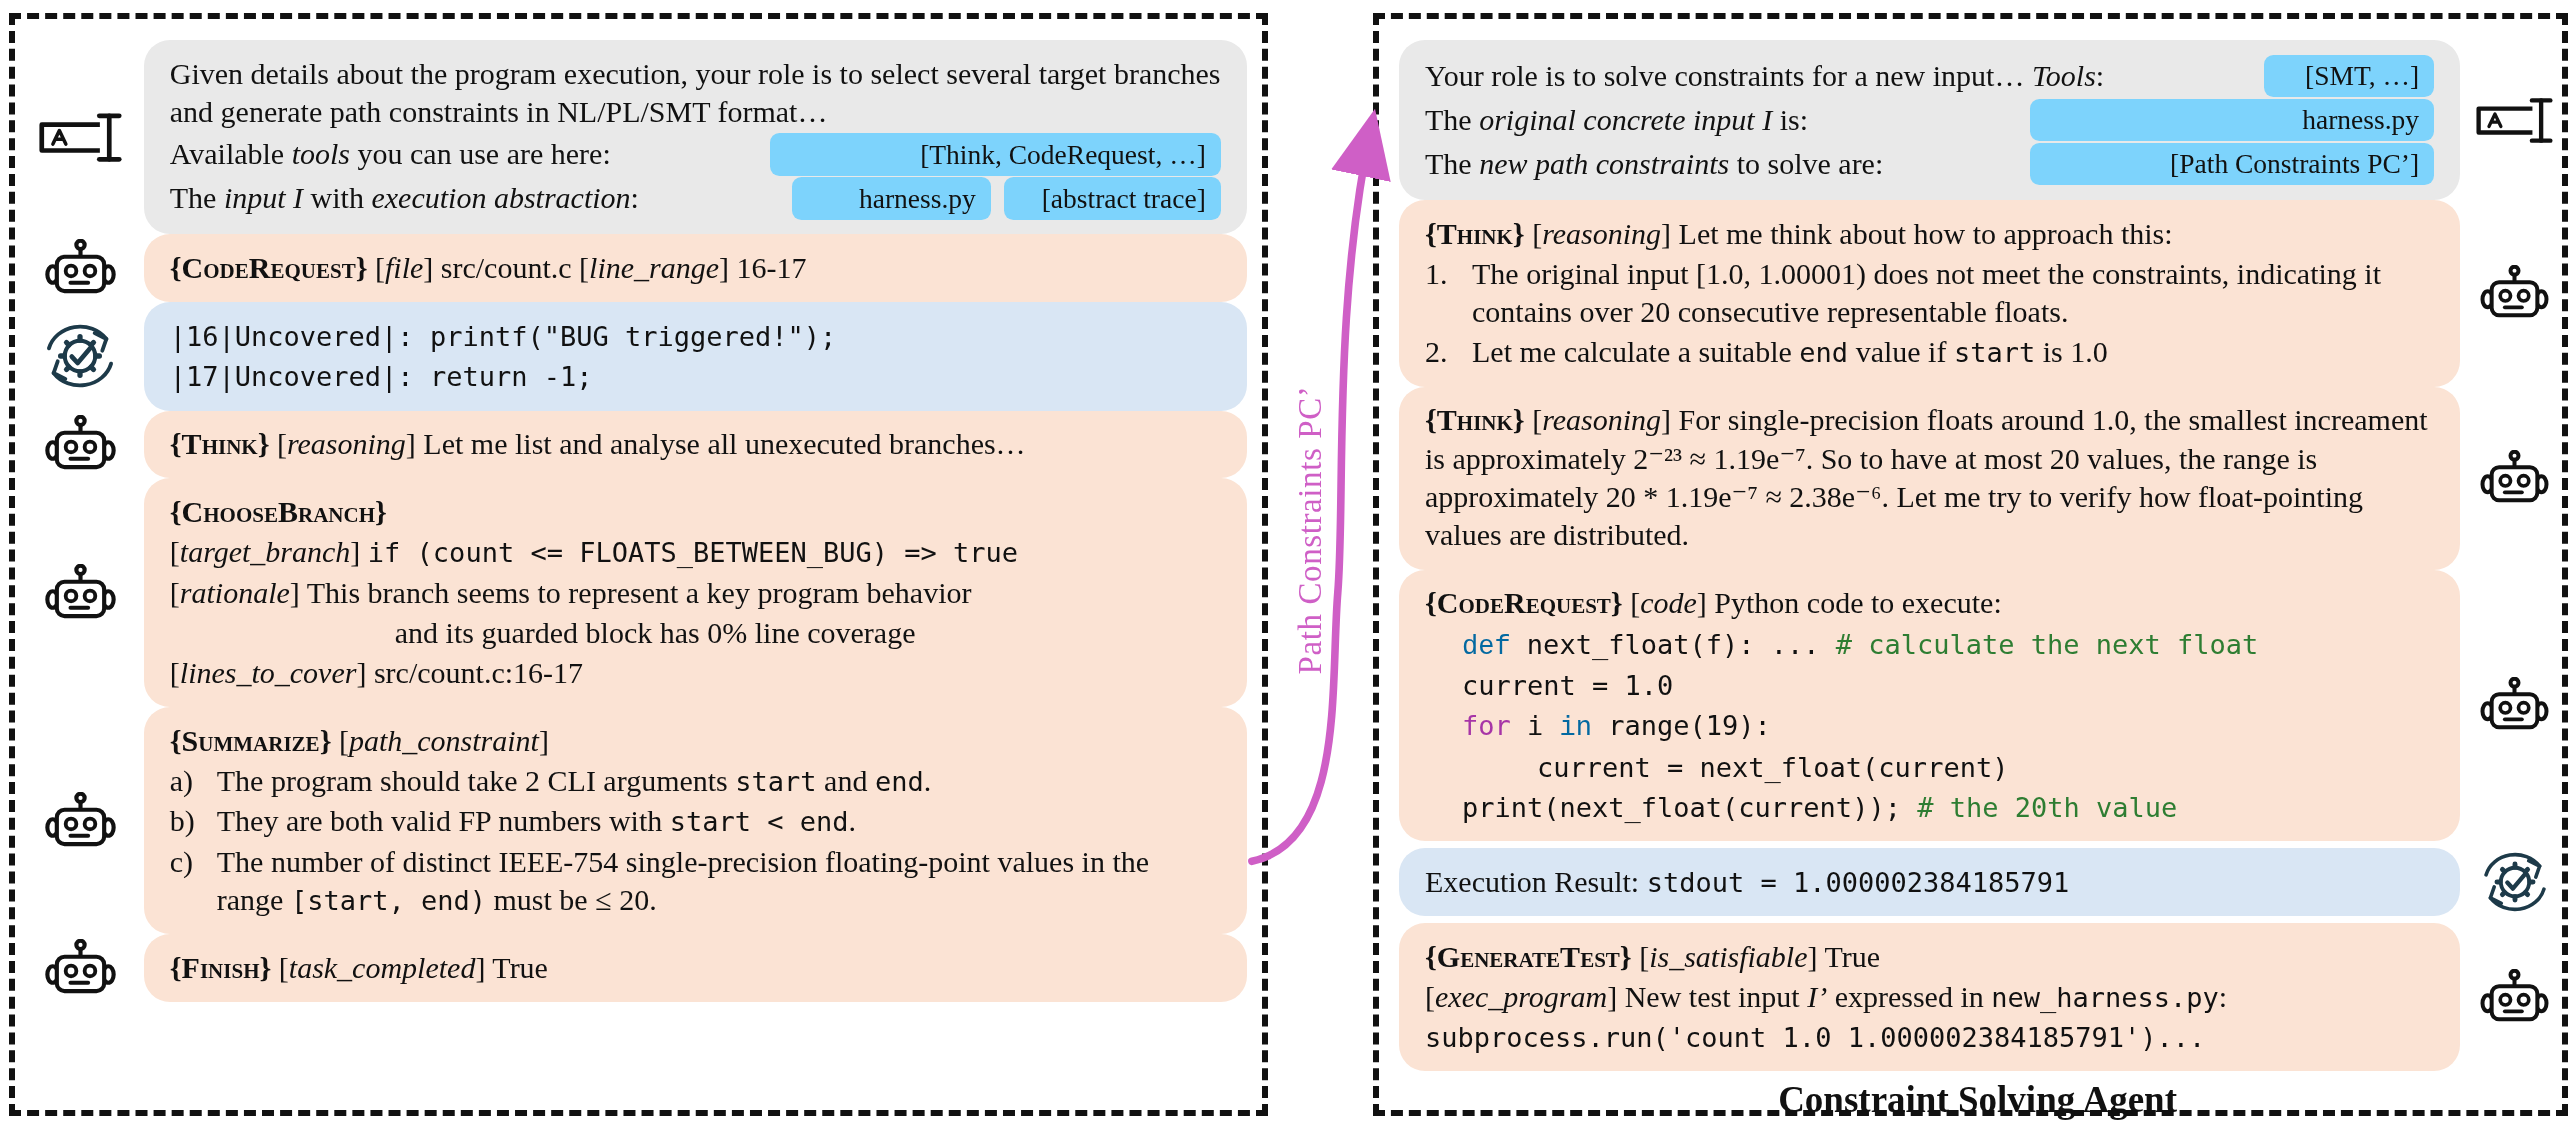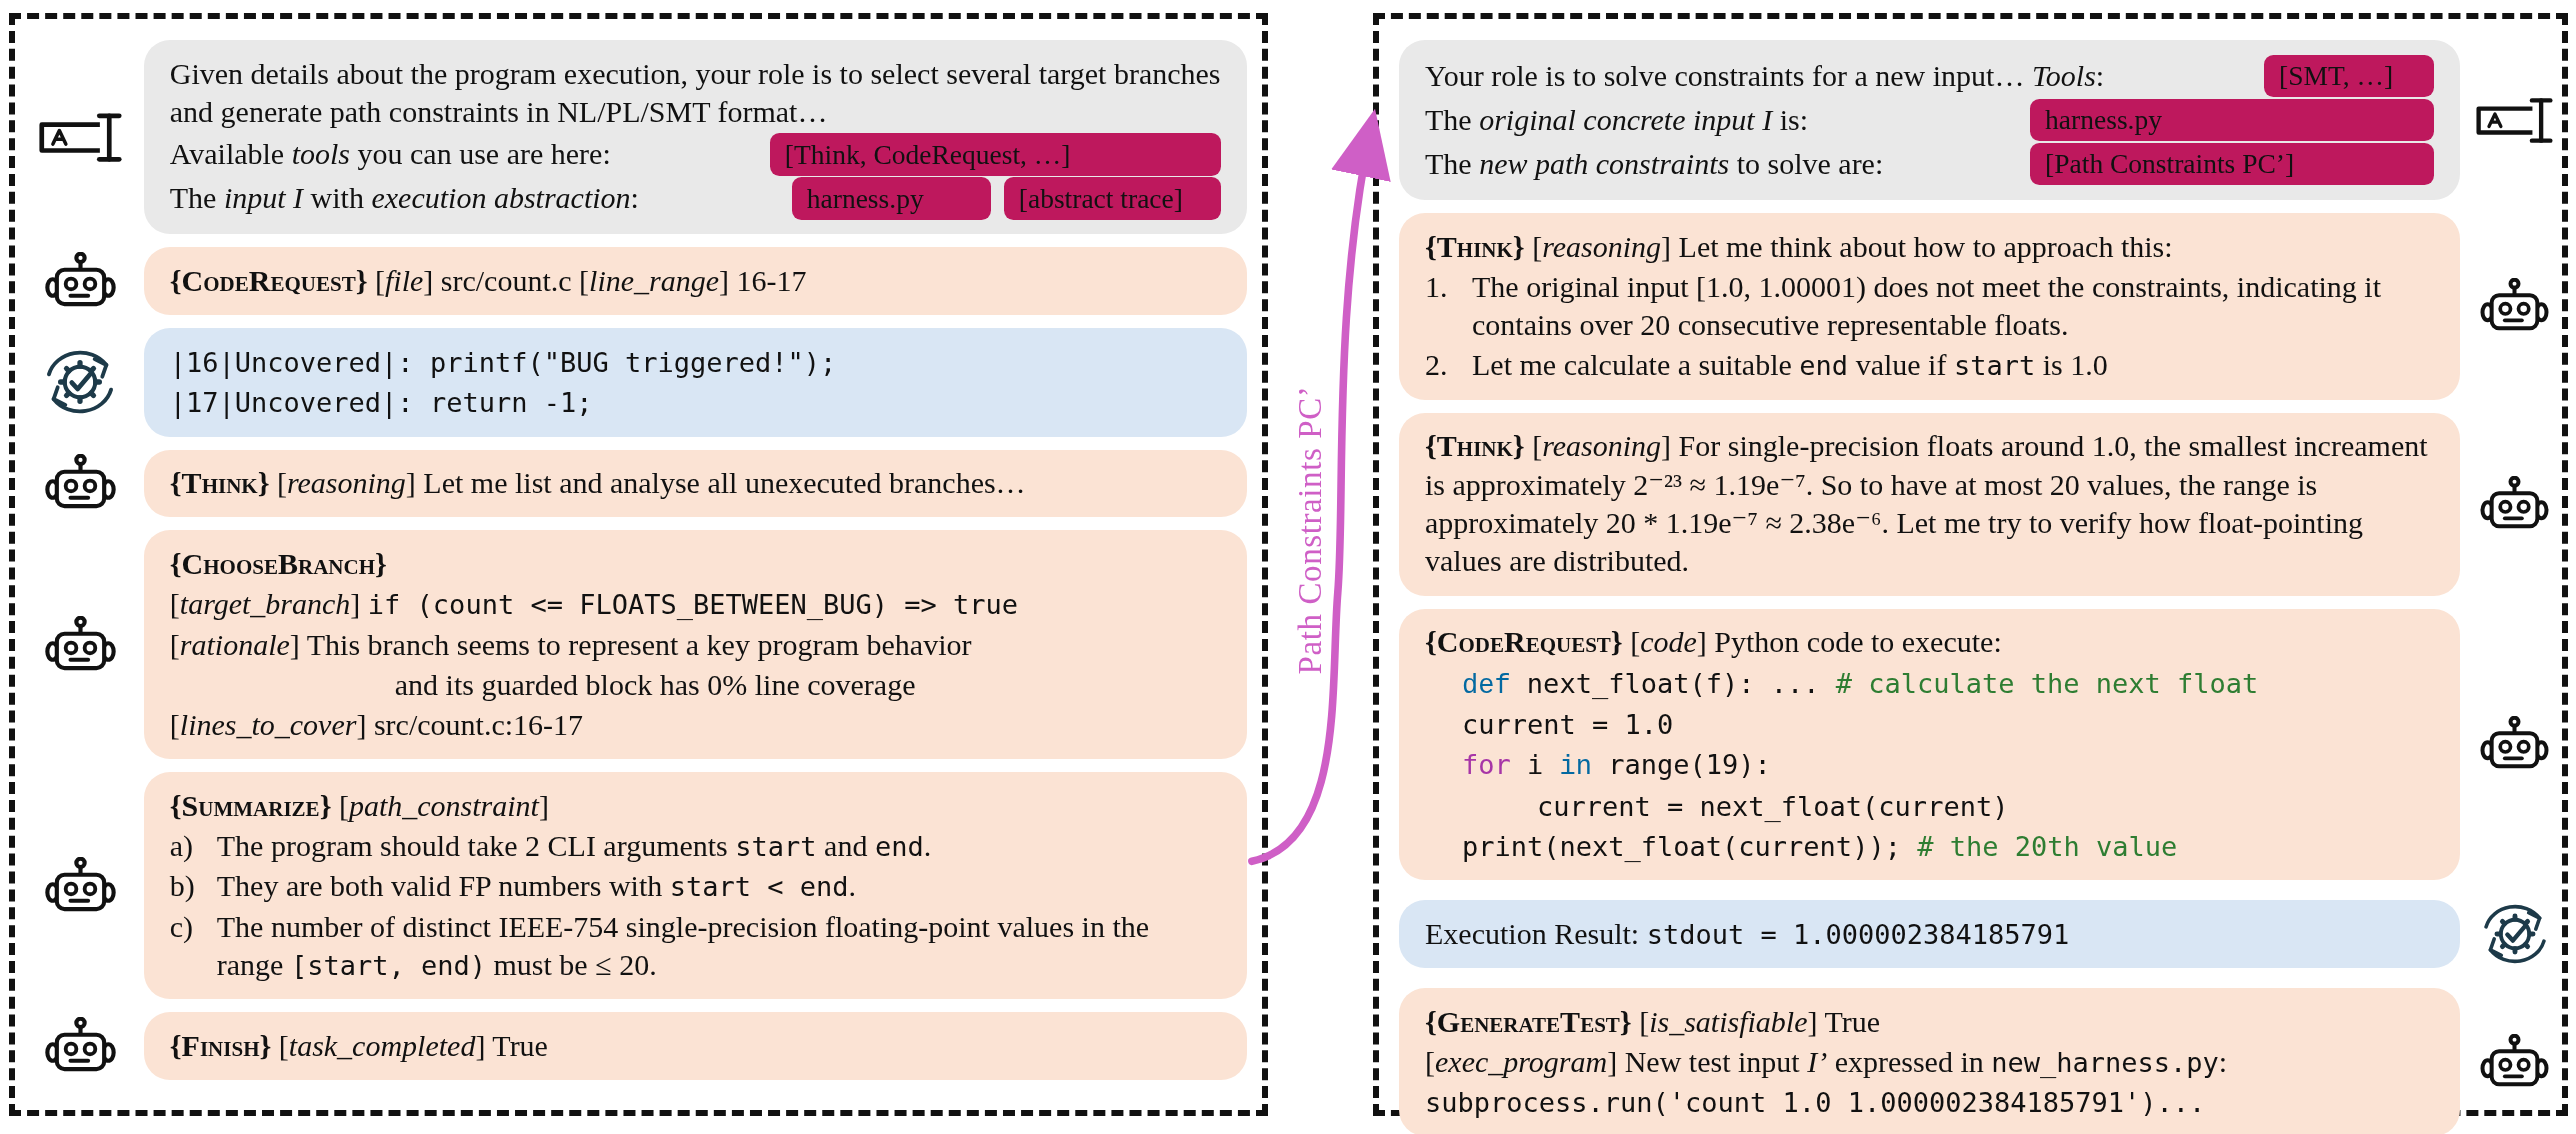--- a/index.html
+++ b/index.html
@@ -7,37 +7,37 @@
     width:2576px;height:1135px;position:relative;overflow:hidden;
     background:#ffffff;color:#111;
     font-family:"Liberation Serif","DejaVu Serif",serif;
   }
   .panel{
     position:absolute;border:6.4px dashed #111;box-sizing:border-box;
     display:flex;flex-direction:column;background:#fff;
   }
   #panel-left{left:8.8px;top:13px;width:1259px;height:1103px;padding:21px 15px 8.2px 15px;}
   #panel-right{left:1373px;top:13px;width:1195px;height:1103px;padding:21px 5.9px 8.2px 20px;}
-  .rows{display:flex;flex-direction:column;gap:13px;}
+  .rows{display:flex;flex-direction:column;}
   .row{display:flex;align-items:center;gap:13px;}
   .icon-cell{flex:0 0 101px;display:flex;justify-content:center;align-items:center;}
   #panel-right .icon-cell{flex:0 0 83px;}
   .bubble{
     flex:1;border-radius:26px;padding:13px 26px;box-sizing:border-box;
     font-size:30px;line-height:1.28;
   }
   .system{background:#e9e9e9;}
   .action{background:#fbe3d4;}
   .result{background:#d9e6f4;}
   .line{margin:1.8px 0;}
   .line.has-chips{display:flex;align-items:center;justify-content:space-between;gap:14px;}
   .chips{display:flex;gap:13px;flex-shrink:0;}
   .chip{
-    background:#be185d;border-radius:9.4px;padding:3.5px 15px;
-    font-size:27.5px;text-align:left;display:inline-block;box-sizing:border-box;
+    background:#7dd3fc;border-radius:9.4px;padding:3.5px 15px;
+    font-size:27.5px;text-align:right;display:inline-block;box-sizing:border-box;
   }
   .bullet-line{display:flex;}
   .bullet{flex:0 0 47px;}
   .lbody{flex:1;min-width:0;}
   .i{font-style:italic;}
   .sc{font-variant:small-caps;font-weight:700;}
   .m,.kw1,.kw2,.com{font-family:"DejaVu Sans Mono","Liberation Mono",monospace;font-size:27px;}
   .kw1{color:#0369a1;font-family:Liberation Mono, monospace;}
   .kw2{color:#a735a7;margin-top:33px;}
   .com{color:#2e7d32;text-align:right;}

